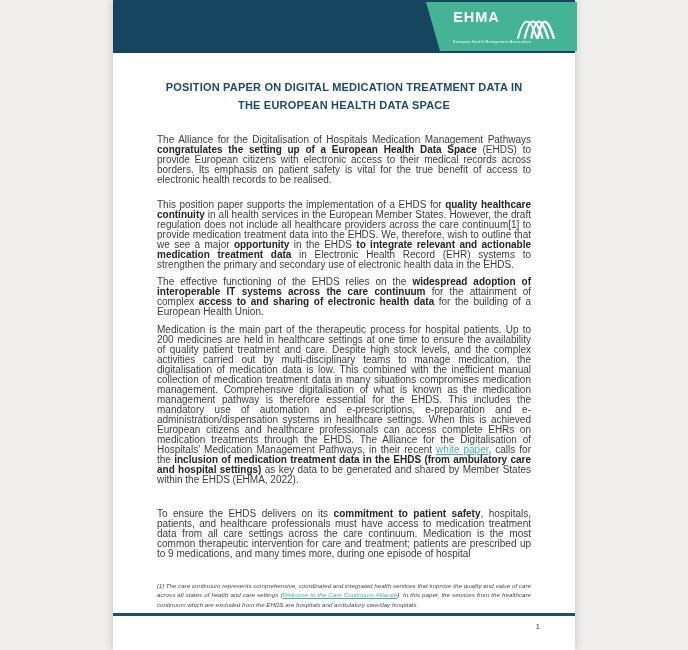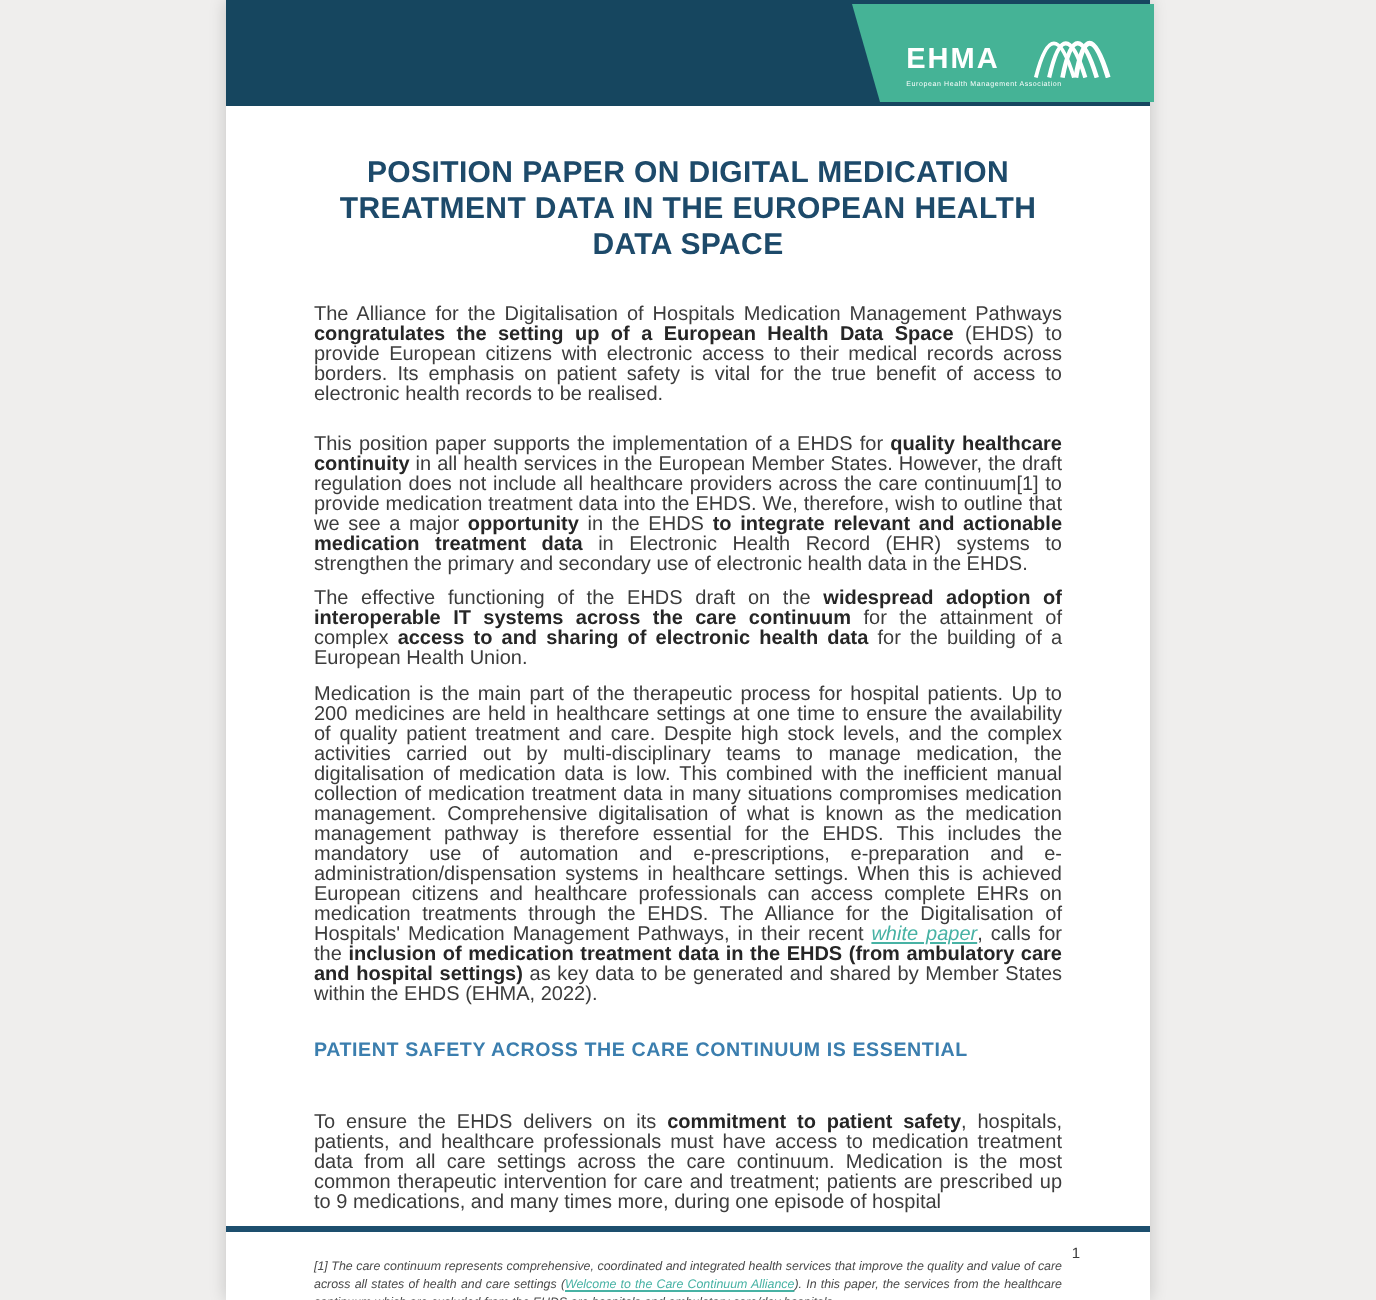--- a/index.html
+++ b/index.html
@@ -43,21 +43,20 @@
     justify-content:center;
   }
   .ehma-logo{
     display:flex;
     flex-direction:column;
     align-items:flex-start;
     padding-left:6px;
   }
   .ehma-logo-row{
     display:flex;
-    align-items:flex-end;
     gap:16px;
   }
   .ehma-logo-text{
     color:#ffffff;
     font-size:14.5px;
     font-weight:600;
     letter-spacing:1px;
     line-height:1;
     padding-bottom:1px;
   }
@@ -72,21 +71,21 @@
   .content{
     position:absolute;
     top:0; left:0;
     width:100%;
     padding:0 44px;
   }
   .doc-title{
     margin-top:78px;
     text-align:center;
     color:var(--title-navy);
-    font-size:15px;
+    font-size:11px;
     font-weight:bold;
     line-height:18px;
     letter-spacing:0.2px;
   }
   .doc-subtitle{
     margin-top:8px;
     text-align:center;
     color:#4c4c4c;
     font-size:7.4px;
     line-height:9px;
@@ -117,21 +116,20 @@
     font-style:italic;
     font-size:6.2px;
     line-height:9.3px;
     text-align:justify;
   }
   .seg-b{font-weight:bold;color:#262626;}
   a.seg-link{
     color:var(--link-teal);
     text-decoration:underline;
     cursor:pointer;
-    font-style:italic;
   }
   .footer-rule{
     position:absolute;
     left:0; right:0;
     top:613px;
     height:2.5px;
     background:#1d4f6e;
   }
   .page-number{
     position:absolute;
@@ -161,25 +159,24 @@
         <span class="ehma-logo-tagline">European Health Management Association</span>
       </div>
     </div>
   </div>
 
   <main class="content">
     <h1 class="doc-title">POSITION PAPER ON DIGITAL MEDICATION TREATMENT DATA IN THE EUROPEAN HEALTH DATA SPACE</h1>
 
     <p id="p1" class="body"><span>The Alliance for the Digitalisation of Hospitals Medication Management Pathways </span><span class="seg-b">congratulates the setting up of a European Health Data Space</span><span> (EHDS) to provide European citizens with electronic access to their medical records across borders. Its emphasis on patient safety is vital for the true benefit of access to electronic health records to be realised.</span></p>
     <p id="p2" class="body"><span>This position paper supports the implementation of a EHDS for </span><span class="seg-b">quality healthcare continuity</span><span> in all health services in the European Member States. However, the draft regulation does not include all healthcare providers across the care continuum[1] to provide medication treatment data into the EHDS. We, therefore, wish to outline that we see a major </span><span class="seg-b">opportunity</span><span> in the EHDS </span><span class="seg-b">to integrate relevant and actionable medication treatment data</span><span> in Electronic Health Record (EHR) systems to strengthen the primary and secondary use of electronic health data in the EHDS.</span></p>
-    <p id="p3" class="body"><span>The effective functioning of the EHDS draft on the </span><span class="seg-b">widespread adoption of interoperable IT systems across the care continuum</span><span> for the attainment of complex </span><span class="seg-b">access to and sharing of electronic health data</span><span> for the building of a European Health Union.</span></p>
+    <p id="p3" class="body"><span>The effective functioning of the EHDS relies on the </span><span class="seg-b">widespread adoption of interoperable IT systems across the care continuum</span><span> for the attainment of complex </span><span class="seg-b">access to and sharing of electronic health data</span><span> for the building of a European Health Union.</span></p>
 
     <p id="p4" class="body"><span>Medication is the main part of the therapeutic process for hospital patients. Up to 200 medicines are held in healthcare settings at one time to ensure the availability of quality patient treatment and care. Despite high stock levels, and the complex activities carried out by multi-disciplinary teams to manage medication, the digitalisation of medication data is low. This combined with the inefficient manual collection of medication treatment data in many situations compromises medication management. Comprehensive digitalisation of what is known as the medication management pathway is therefore essential for the EHDS. This includes the mandatory use of automation and e-prescriptions, e-preparation and e-administration/dispensation systems in healthcare settings.  When this is achieved European citizens and healthcare professionals can access complete EHRs on medication treatments through the EHDS. The Alliance for the Digitalisation of Hospitals' Medication Management Pathways, in their recent </span><a class="seg-link">white paper</a><span>, calls for the </span><span class="seg-b">inclusion of medication treatment data in the EHDS (from ambulatory care and hospital settings)</span><span> as key data to be generated and shared by Member States within the EHDS (EHMA, 2022).</span></p>
 
-    <h2 id="h2" class="section-heading">PATIENT SAFETY ACROSS THE CARE CONTINUUM IS ESSENTIAL</h2>
     <p id="p5" class="body"><span>To ensure the EHDS delivers on its </span><span class="seg-b">commitment to patient safety</span><span>, hospitals, patients, and healthcare professionals must have access to medication treatment data from all care settings across the care continuum. Medication is the most common therapeutic intervention for care and treatment; patients are prescribed up to 9 medications, and many times more, during one episode of hospital</span></p>
 
     <p class="footnote"><span>[1] The care continuum represents comprehensive, coordinated and integrated health services that improve the quality and value of care across all states of health and care settings (</span><a class="seg-link">Welcome to the Care Continuum Alliance</a><span>). In this paper, the services from the healthcare continuum which are excluded from the EHDS are hospitals and ambulatory care/day hospitals.</span></p>
   </main>
 
   <div class="footer-rule"></div>
   <div class="page-number">1</div>
 
 </div>
 

